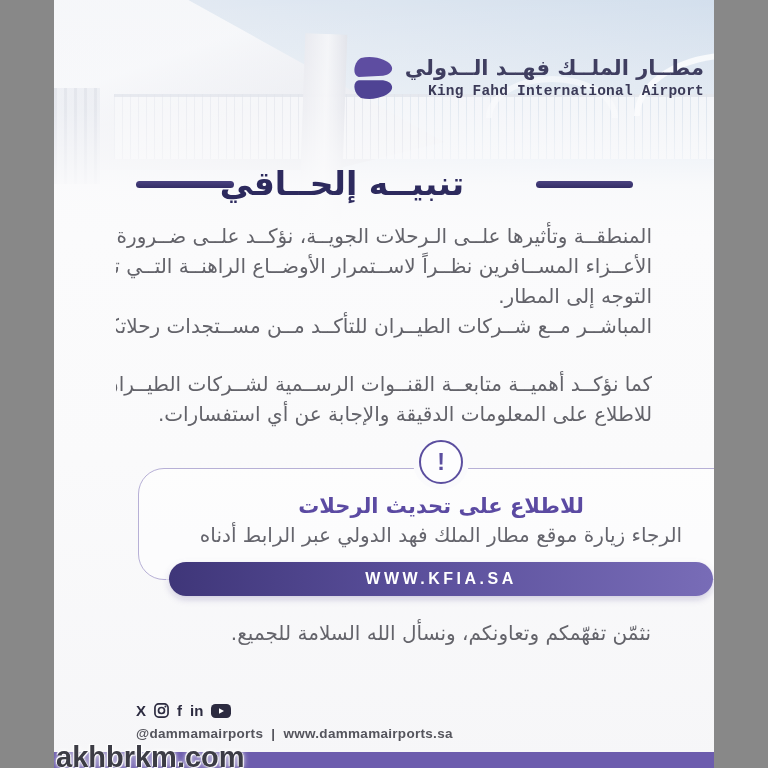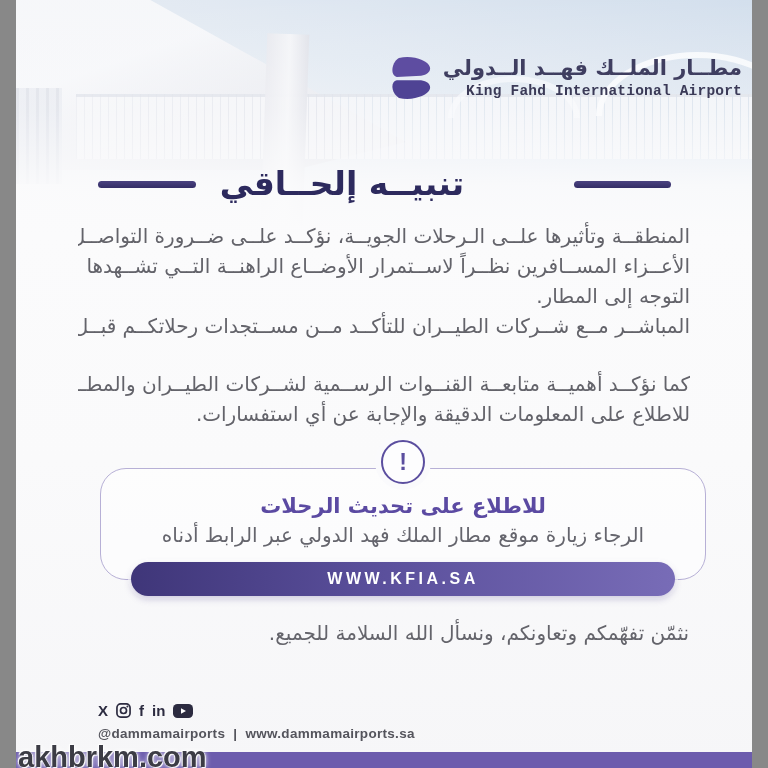--- a/index.html
+++ b/index.html
@@ -1,17 +1,17 @@
 <!DOCTYPE html>
 <html lang="ar"><head>
 <meta charset="utf-8">
 <style>
   html,body{margin:0;padding:0;background:#888;}
   .poster{
-    position:relative;width:736px;height:768px;margin:0 auto;overflow:hidden;
+    position:relative;width:660px;height:768px;margin:0 auto;overflow:hidden;
     background:linear-gradient(180deg,#f2f4f8 0px,#fbfbfc 230px,#fafafb 60%,#f6f6f8 100%);
     font-family:"DejaVu Sans",sans-serif;
   }
   
   .hero{position:absolute;top:0;left:0;right:0;height:238px;overflow:hidden;filter:saturate(.92);}
   .hero .sky{position:absolute;inset:0;background:linear-gradient(205deg,#c8d8ea 0%,#d8e3f0 40%,#e7ebf2 72%,#f6f7fa 100%);}
   .hero .canopy{position:absolute;top:-30px;left:-40px;width:430px;height:200px;
     background:linear-gradient(160deg,#f5f6f9 40%,#dddfe7 78%,#cfd2dd 100%);
     clip-path:polygon(0 0,28% 0,100% 86%,74% 100%,0 100%);opacity:.95;}
   .hero .facade-left{position:absolute;top:88px;left:0;width:46px;height:96px;

